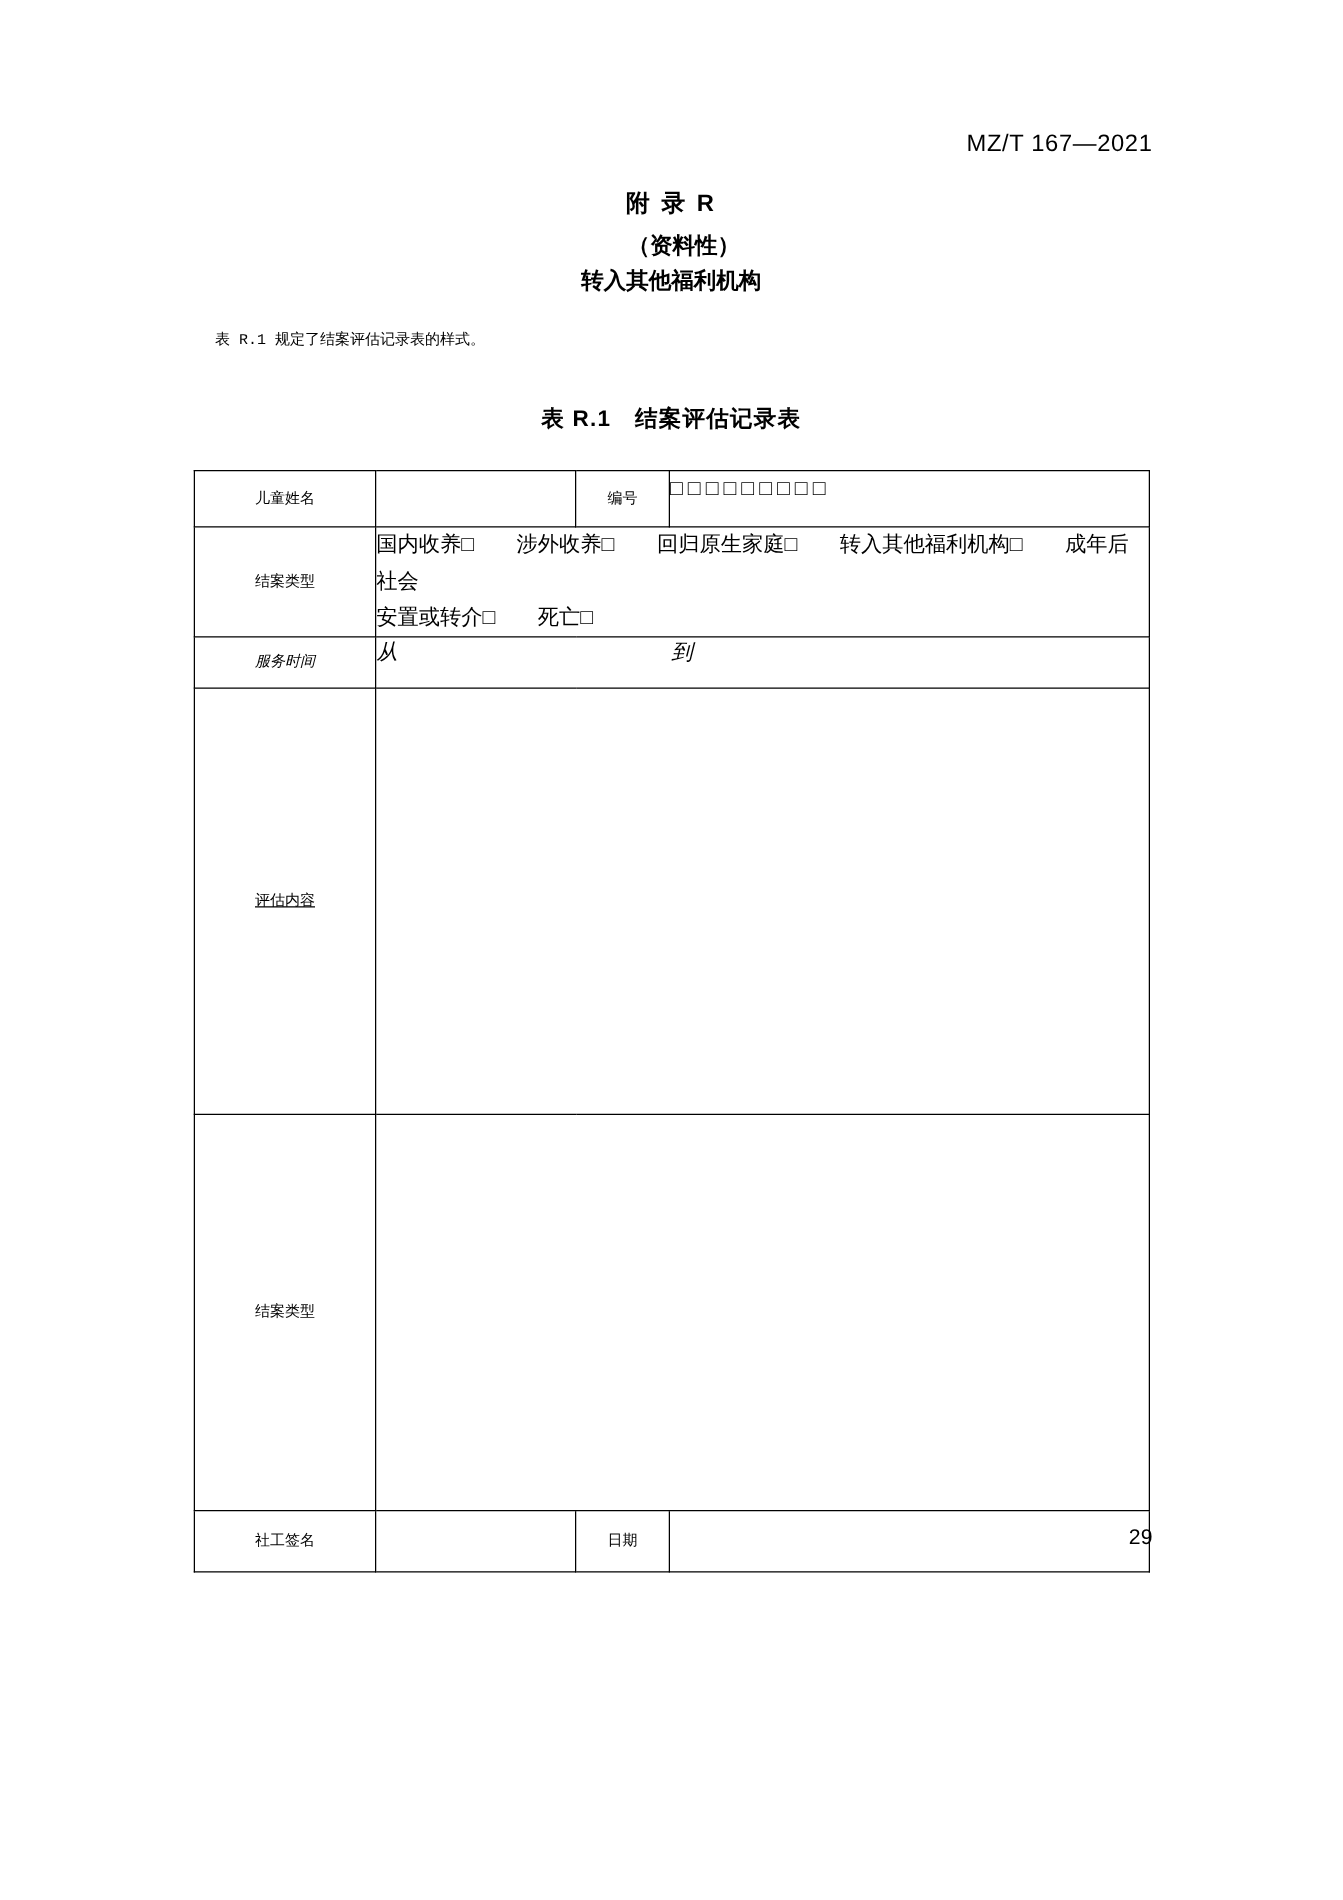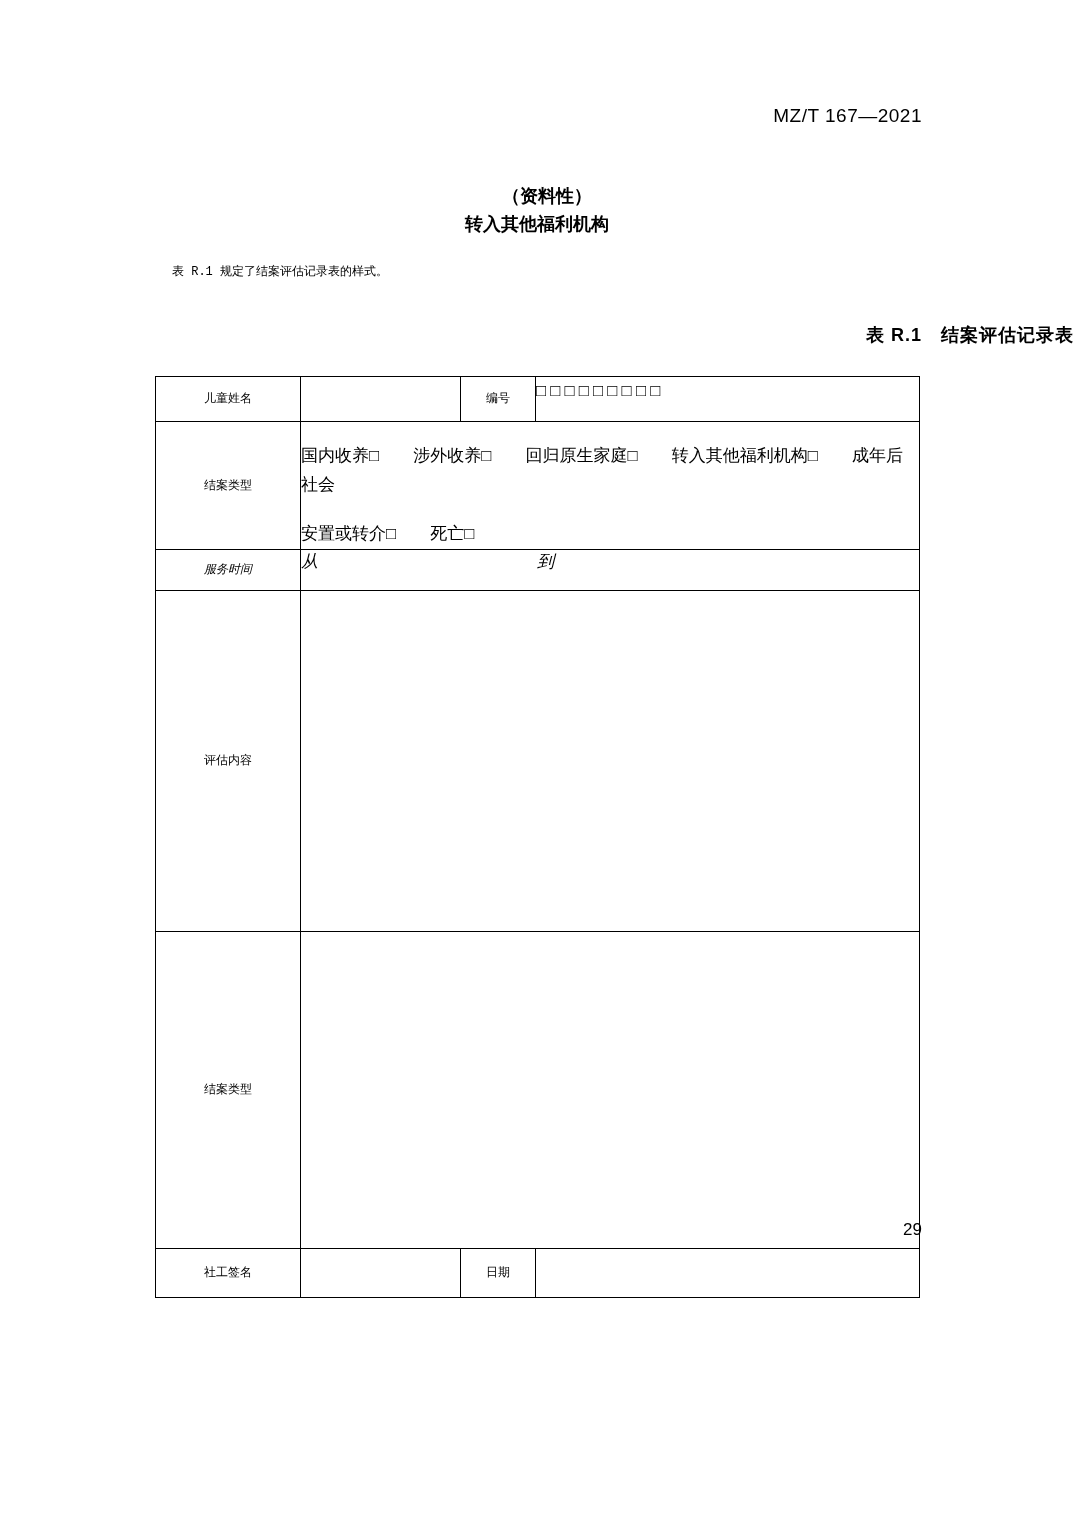--- a/index.html
+++ b/index.html
@@ -66,21 +66,21 @@
     top: 263px;
     left: 172px;
     font-size: 12px;
     font-family: Liberation Mono, monospace;
   }
   .table-caption {
     position: absolute;
     top: 323px;
     left: 0;
     width: 100%;
-    text-align: right;
+    text-align: center;
     font-family: "Liberation Sans", "DejaVu Sans", sans-serif;
     font-size: 18px;
     font-weight: bold;
     letter-spacing: 1px;
   }
   table.form {
     position: absolute;
     top: 376px;
     left: 155px;
     width: 764px;
@@ -104,21 +104,21 @@
     padding: 8px 10px;
     line-height: 1.7;
   }
   .boxes {
     letter-spacing: 4px;
     font-size: 17px;
   }
   .row-name td { height: 44px; }
   .row-type td { height: 56px; }
   .row-time td { height: 40px; font-style: italic; }
-  .row-content td { height: 340px; }
+  .row-content td { height: 340px; text-decoration: underline; }
   .row-analysis td { height: 316px; }
   .row-conclusion td { height: 42px; }
   .row-sign td { height: 48px; }
   .mid-label {
     text-align: center;
     vertical-align: middle !important;
   }
   .blank-line {
     display: inline-block;
     border-bottom: 1px solid #000;
@@ -127,38 +127,38 @@
   }
   .from-to {
     padding: 8px 10px;
   }
   .from-to .to {
     display: inline-block;
     margin-left: 215px;
   }
   .type-line2 {
     display: block;
-    margin-top: 20px;
   }
   .type-gap { display: inline-block; width: 26px; }
   .page-num {
     position: absolute;
     bottom: 108px;
     right: 152px;
     font-family: "Liberation Sans", "DejaVu Sans", sans-serif;
     font-size: 17px;
   }
 </style>
 </head>
 <body>
 
 <div class="page">
 
   <div class="header-std">MZ/T 167—2021</div>
 
+  <div class="annex-title">附 录 R</div>
   <div class="annex-sub">（资料性）</div>
   <div class="annex-name">转入其他福利机构</div>
 
   <div class="intro-line">表 R.1 规定了结案评估记录表的样式。</div>
 
   <div class="table-caption">表 R.1　结案评估记录表</div>
 
   <table class="form">
     <colgroup>
       <col style="width:145px">

